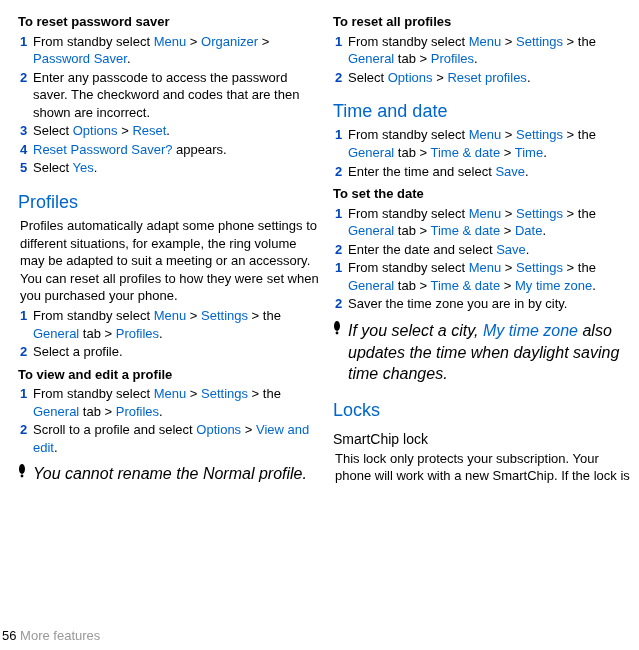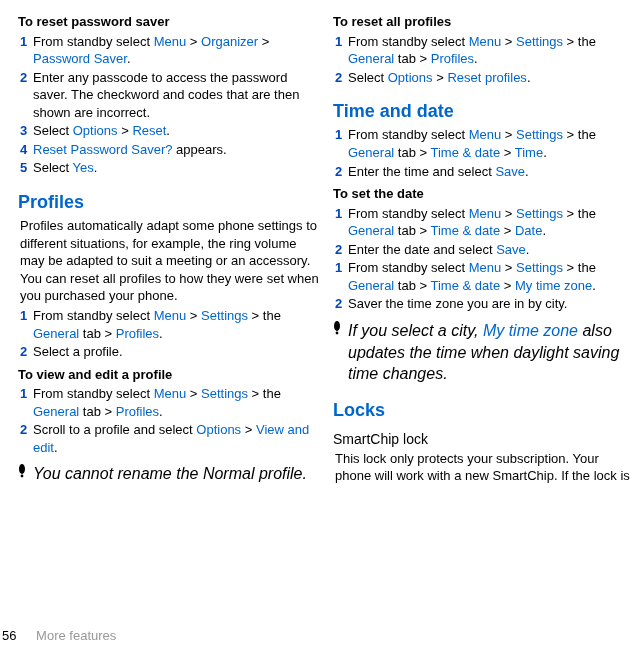--- a/index.html
+++ b/index.html
@@ -13,28 +13,28 @@
     padding: 8px 4px 4px 18px;
     position: relative;
   }
   .columns { display: flex; gap: 13px; }
   .col { flex: 1; }
   .subhead { font-weight: bold; margin-top: 5px; margin-bottom: 2px; }
   .step { display: flex; margin-bottom: 1px; padding-left: 2px;}
   .step-num { color: #0047bb; font-weight: bold; min-width: 11px; margin-right: 2px;}
   .step-body { flex: 1; }
   .menu { color: #0066cc; }
-  .section-head { color: #0066cc; font-weight: bold; font-size: 18px; margin-top: 13px; margin-bottom: 3px; }
+  .section-head { color: #0066cc; font-weight: normal; font-size: 18px; margin-top: 13px; margin-bottom: 3px; }
   .section-subhead { font-weight: normal; font-size: 14px; margin-top: 8px; margin-bottom: 1px; }
   .para { margin-bottom: 2px; padding-left: 2px;}
   .note { display: flex; align-items: flex-start; font-style: italic; font-size: 16px; margin-top: 7px;}
   .note-icon { margin-right: 7px; margin-top: 1px; }
   .note-icon svg { display: block; }
   .footer { position: absolute; left: 2px; bottom: 5px; font-size: 13px; color: #999; }
-  .footer .pgnum { color: #000; margin-right: 16px; }
+  .footer .pgnum { color: #000; }
 </style>
 </head>
 <body>
 
 <div class="columns">
 
   <div class="col">
 
     <div class="subhead">To reset password saver</div>
 

